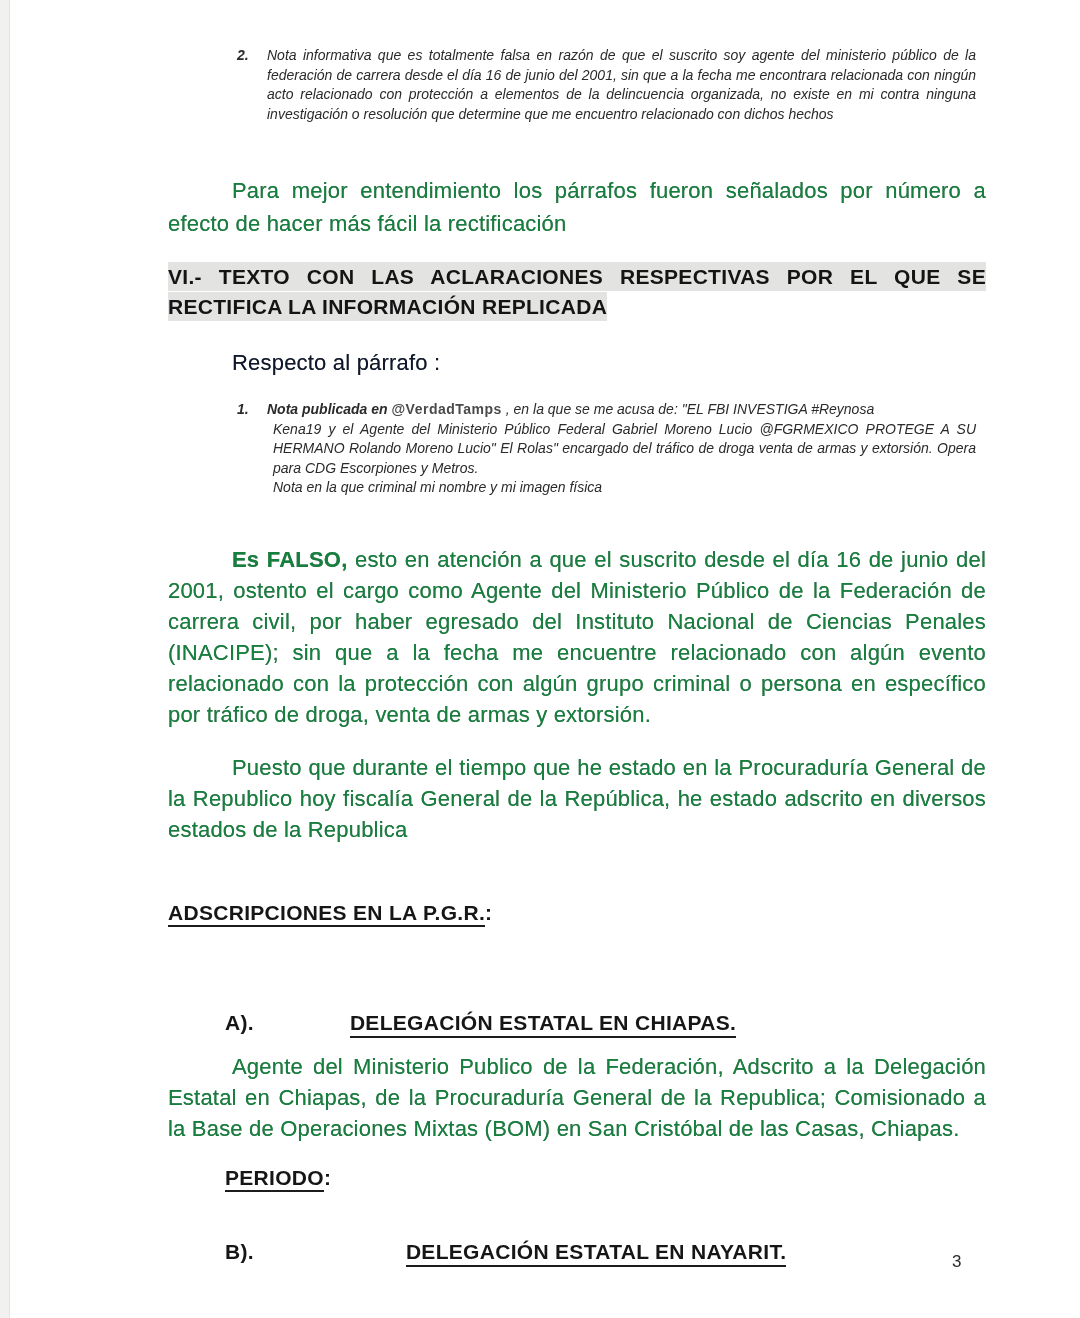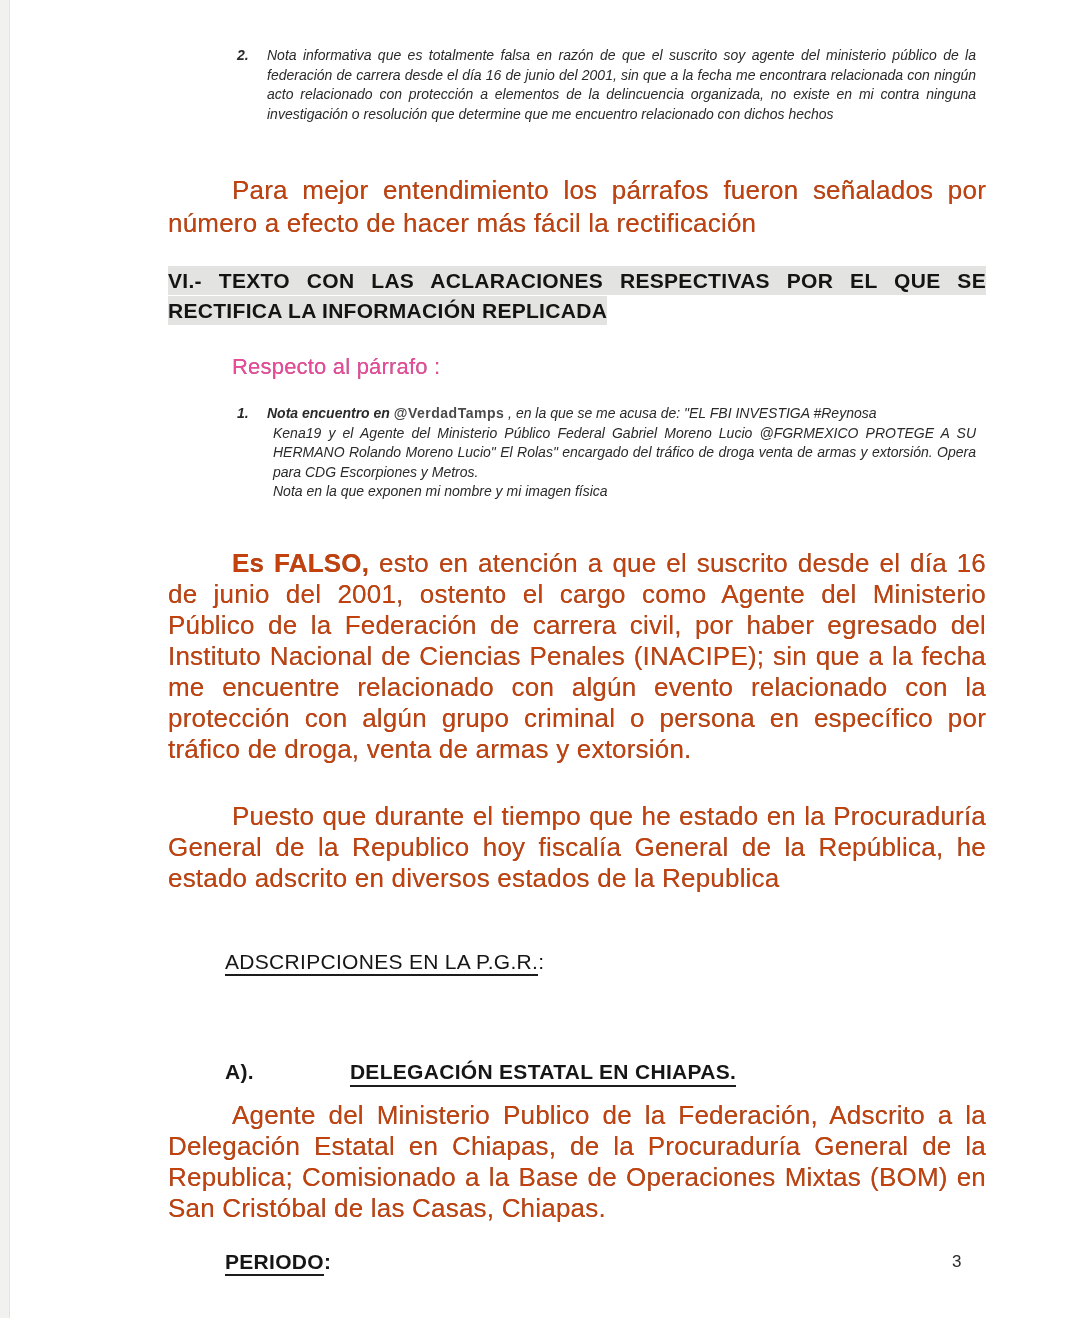--- a/index.html
+++ b/index.html
@@ -57,31 +57,31 @@
     font-style: normal;
     font-weight: bold;
     color: #4a4a4a;
     letter-spacing: 0.5px;
   }
   .note1-cont { margin-left: 99px; padding-left: 6px; text-align: justify; }
   .note1-last { margin-left: 99px; padding-left: 6px; }
 
   
   .para {
-    font-size: 26px;
+    font-size: 22px;
     line-height: 31px;
     text-align: justify;
     text-indent: 64px;
     letter-spacing: 0.2px;
-    color: #c2410c;
+    color: #15803d;
     text-shadow: 0 0 0.5px rgba(30,30,30,0.55);
   }
   .intro { margin-top: 50px; line-height: 33px; }
   .falso { margin-top: 46px; }
-  .puesto { margin-top: 36px; }
+  .puesto { margin-top: 22px; }
   .bold { font-weight: bold; }
 
   
   .heading-vi {
     margin-top: 5px;
     font-size: 21px;
     font-weight: bold;
     line-height: 30px;
     text-align: justify;
     letter-spacing: 0.3px;
@@ -92,29 +92,28 @@
     padding: 3px 0;
     box-decoration-break: clone;
     -webkit-box-decoration-break: clone;
   }
 
   .respecto {
     margin-top: 28px;
     margin-left: 64px;
     font-size: 22px;
     letter-spacing: 0.2px;
-    color: #ec4899;
+    color: #0f172a;
     text-shadow: 0 0 0.5px rgba(30,30,30,0.55);
   }
 
   .adscripciones {
     margin-top: 56px;
-    margin-left: 57px;
     font-size: 21px;
-    font-weight: normal;
+    font-weight: bold;
     letter-spacing: 0.3px;
     color: #161616;
   }
   .u { border-bottom: 2px solid #1c1c1c; padding-bottom: 1px; }
 
   .sec-row {
     display: flex;
     align-items: baseline;
     font-size: 21px;
     font-weight: bold;
@@ -154,24 +153,24 @@
 
     <div class="heading-vi">
       <span class="highlight">VI.- TEXTO CON LAS ACLARACIONES RESPECTIVAS POR EL QUE SE RECTIFICA LA INFORMACIÓN REPLICADA</span>
     </div>
 
     <div class="respecto">Respecto al párrafo :</div>
 
     <div class="note1-block">
       <div class="note1-row">
         <span class="num">1.</span>
-        <span class="note1-body"><span class="note1-lead">Nota encuentro en </span><span class="handle">@VerdadTamps</span><span> , en la que se me acusa de: "EL FBI INVESTIGA #Reynosa</span></span>
+        <span class="note1-body"><span class="note1-lead">Nota publicada en </span><span class="handle">@VerdadTamps</span><span> , en la que se me acusa de: "EL FBI INVESTIGA #Reynosa</span></span>
       </div>
       <div class="note1-cont">Kena19 y el Agente del Ministerio Público Federal Gabriel Moreno Lucio @FGRMEXICO PROTEGE A SU HERMANO Rolando Moreno Lucio" El Rolas" encargado del tráfico de droga venta de armas y extorsión. Opera para CDG Escorpiones y Metros.</div>
-      <div class="note1-last">Nota en la que exponen mi nombre y mi imagen física</div>
+      <div class="note1-last">Nota en la que criminal mi nombre y mi imagen física</div>
     </div>
 
     <p class="para falso"><span class="bold">Es FALSO,</span><span> esto en atención a que el suscrito desde el día 16 de junio del 2001, ostento el cargo como Agente del Ministerio Público de la Federación de carrera civil, por haber egresado del Instituto Nacional de Ciencias Penales (INACIPE); sin que a la fecha me encuentre relacionado con algún evento relacionado con la protección con algún grupo criminal o persona en específico por tráfico de droga, venta de armas y extorsión.</span></p>
 
     <p class="para puesto">Puesto que durante el tiempo que he estado en la Procuraduría General de la Republico hoy fiscalía General de la República, he estado adscrito en diversos estados de la Republica</p>
 
     <div class="adscripciones">
       <span class="u">ADSCRIPCIONES EN LA P.G.R.</span><span>:</span>
     </div>
 

